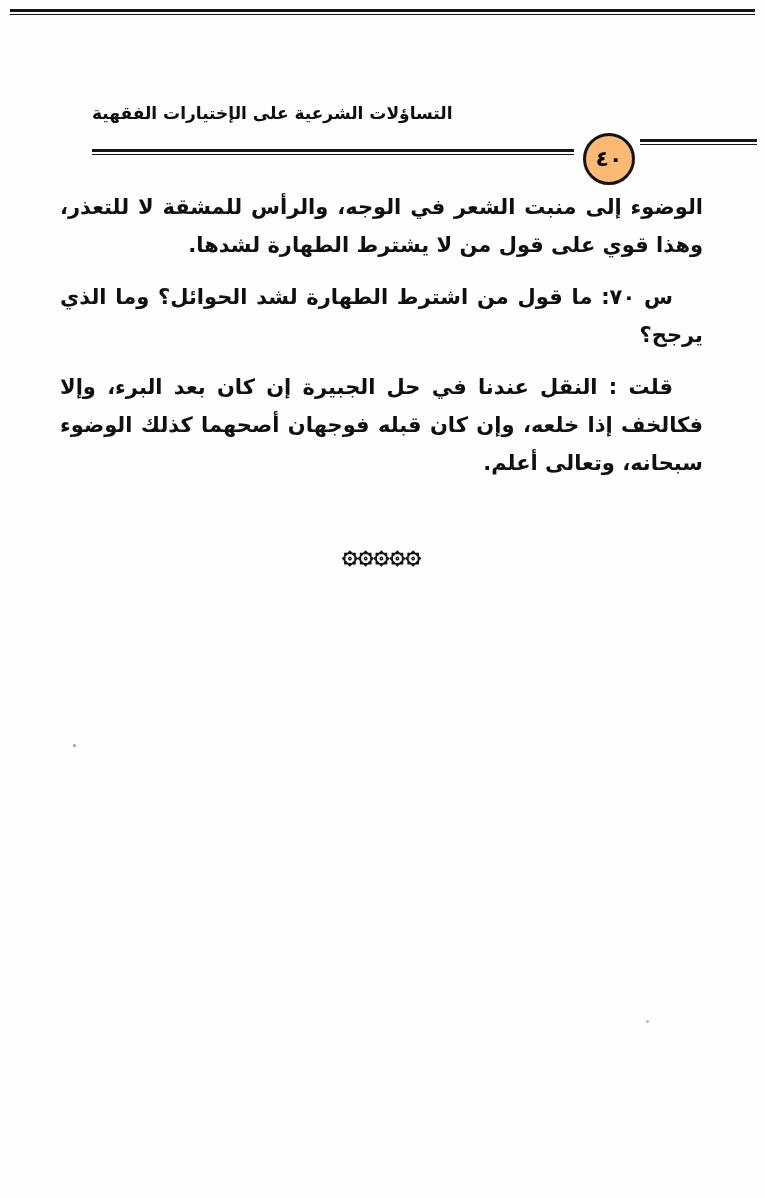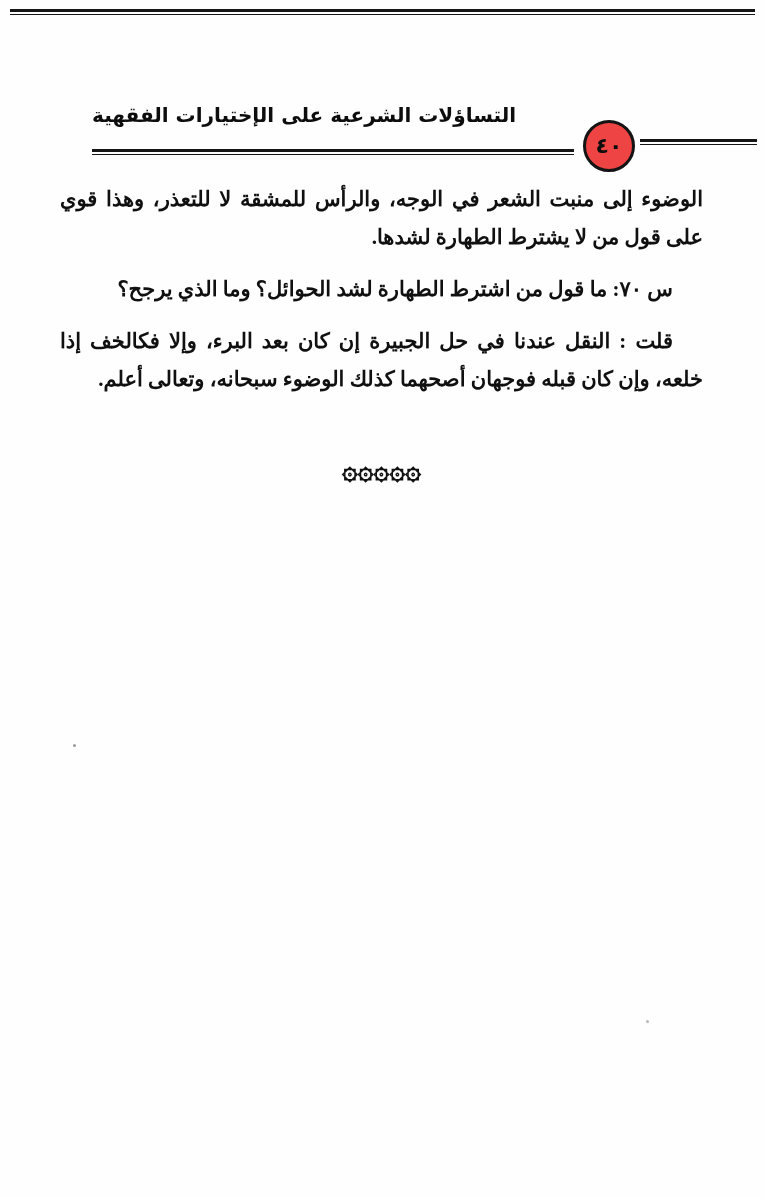--- a/index.html
+++ b/index.html
@@ -18,50 +18,49 @@
   }
   
   .rule .thick { height: 3px; background: #161616; }
   .rule .thin  { height: 1px; background: #161616; margin-top: 2px; }
   .top-rule { position: absolute; top: 9px; left: 10px; right: 10px; }
 
   
   .header-title {
     position: absolute;
     top: 103px; left: 92px;
-    font-size: 20px;
+    font-size: 17px;
     font-weight: 700;
     letter-spacing: 0.5px;
     white-space: nowrap;
     direction: rtl;
   }
   .header-rule { position: absolute; top: 149px; left: 92px; width: 482px; }
   .badge-rule  { position: absolute; top: 139px; left: 640px; right: 8px; }
   .page-badge {
     position: absolute;
-    top: 120px; left: 583px;
+    top: 133px; left: 583px;
     width: 52px; height: 52px;
     border: 3px solid #141414;
     border-radius: 50%;
-    background: #ef4444;
+    background: #fdba74;
     display: flex; align-items: center; justify-content: center;
     z-index: 2;
   }
   .page-badge span {
     font-size: 22px;
     font-weight: 700;
     line-height: 1;
   }
 
   
   .content {
     position: absolute;
-    top: 180px; right: 62px; left: 60px;
+    top: 188px; right: 62px; left: 60px;
     direction: rtl;
-    font-family: Liberation Serif, serif;
   }
   .para {
     font-size: 21px;
     font-weight: 700;
     line-height: 38px;
     text-align: justify;
     text-justify: inter-word;
     margin-bottom: 14px;
     color: #101010;
   }

